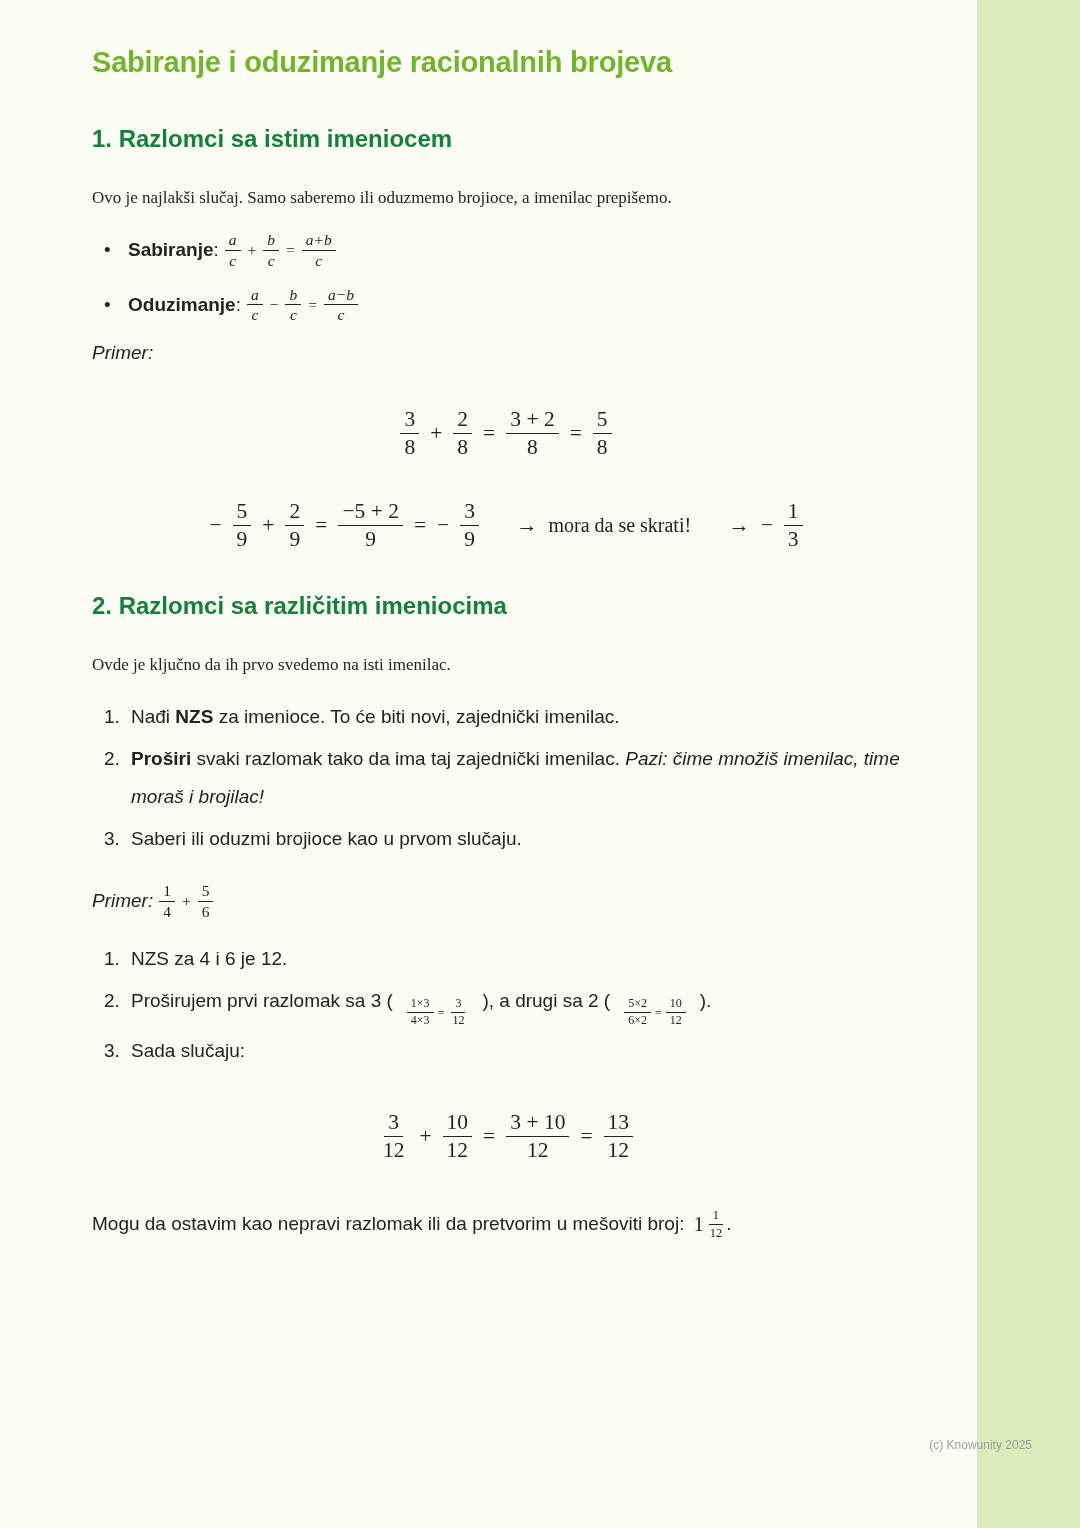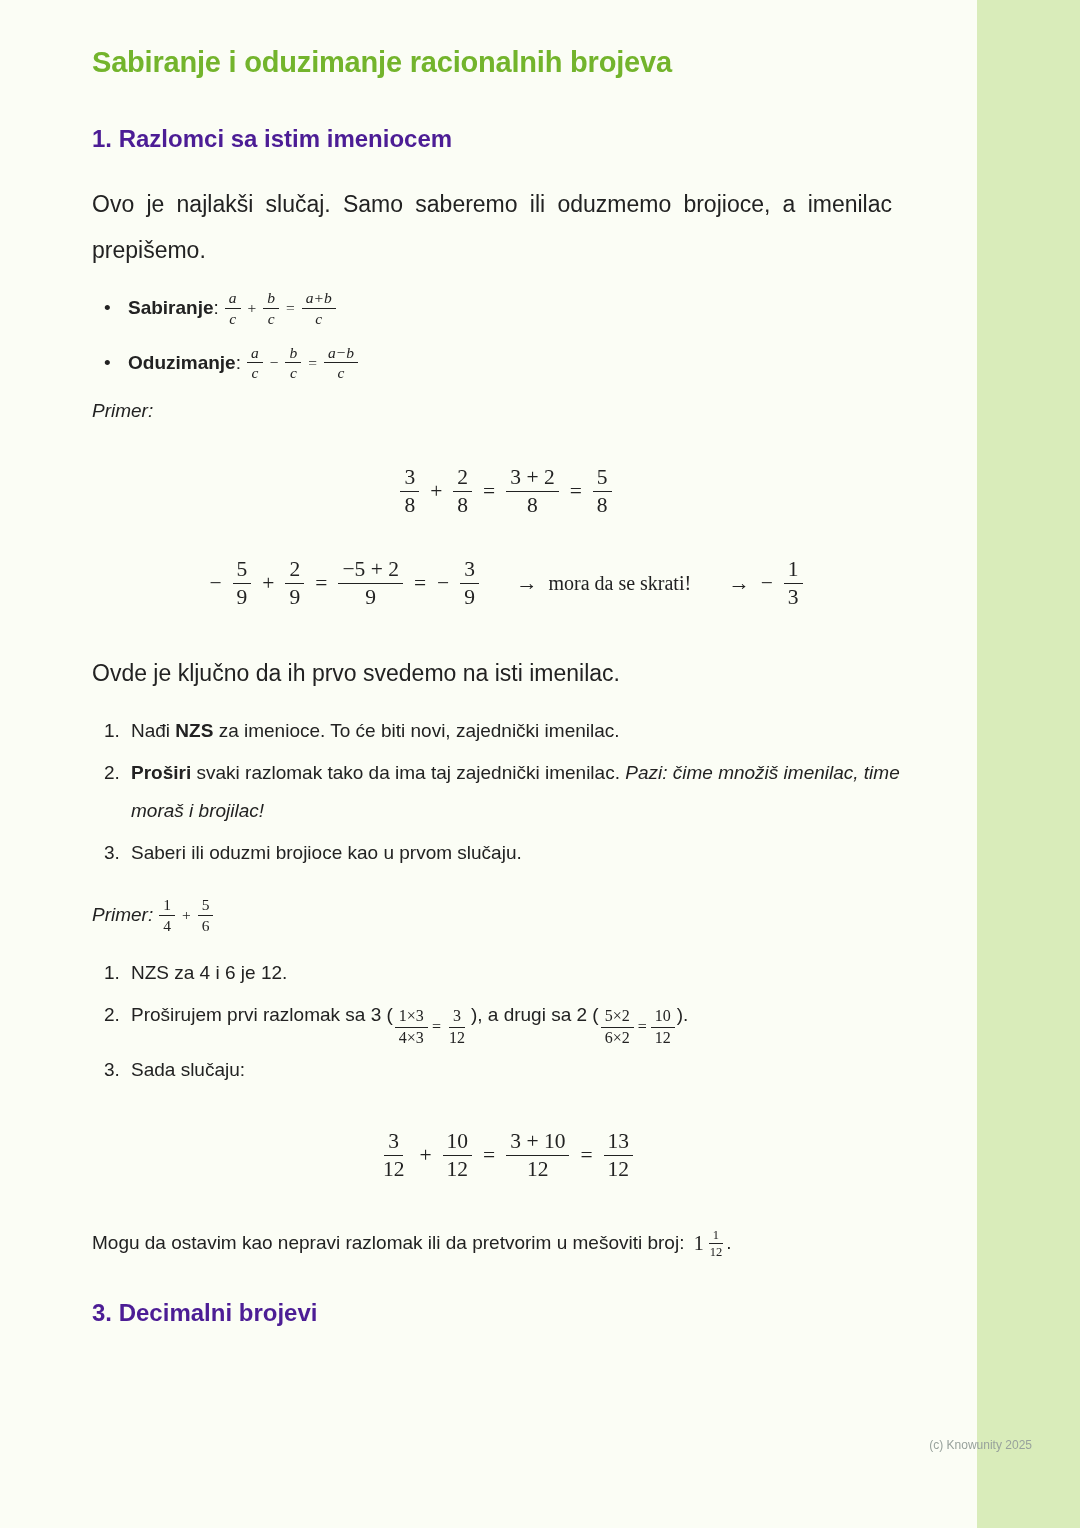--- a/index.html
+++ b/index.html
@@ -9,41 +9,41 @@
     background:#fbfdf5;
     font-family:"Liberation Sans", sans-serif;
     color:#222;
     position:relative;
     overflow:hidden;
   }
   .stripe { position:absolute; top:0; right:0; width:103px; height:100%; background:#d9ecba; }
   .content { position:relative; padding:46px 160px 0 92px; }
 
   .title { font-size:29px; font-weight:bold; color:#73b42c; margin-bottom:46px; letter-spacing:-0.2px; }
-  .section-heading { font-size:24px; font-weight:bold; color:#4c1d95; margin-bottom:28px; }
-
-  .body-text { font-size:23px; line-height:2.0; margin-bottom:16px; }
+  .section-heading { font-size:24px; font-weight:bold; color:#15803d; margin-bottom:28px; }
+
+  .body-text { font-size:17px; line-height:2.0; margin-bottom:16px;font-family:Liberation Serif, serif; }
   .justify { text-align:justify; max-width:800px; }
 
   .bullets { padding-left:12px; margin:6px 0 10px; }
   .bullet-item { display:flex; align-items:center; font-size:19px; margin-bottom:16px; }
   .bullet-dot { width:24px; flex-shrink:0; }
   .term { font-weight:bold; }
 
   .frac {
     display:inline-flex; flex-direction:column; align-items:center;
     font-family:"Liberation Serif", serif; line-height:1.15; vertical-align:middle;
   }
   .frac .num { padding:0 4px 1px; border-bottom:1.4px solid #222; }
   .frac .den { padding:1px 4px 0; }
 
   .inline-math { display:inline-flex; align-items:center; gap:7px; font-family:"Liberation Serif", serif; font-size:15.5px; margin-left:6px; }
   .math-italic .frac { font-style:italic; }
   .math-italic .op { font-style:normal; }
-  .xs-math { font-size:16px; gap:4px; margin:0 2px; }
+  .xs-math { font-size:12px; gap:4px; margin:0 14px; }
 
   .example-label { font-style:italic; font-size:19px; margin:14px 0 0; line-height:1.4; }
 
   .formula {
     display:flex; align-items:center; justify-content:center; gap:11px;
     font-family:"Liberation Serif", serif; font-size:21.5px; margin:40px 0;
   }
   .formula .frac .num { border-bottom-width:1.5px; }
   .arrow-gap { margin-left:26px; }
   .note-text { font-size:20px; }
@@ -170,20 +170,21 @@
     <span class="op arrow-gap">→</span>
     <span class="note-text">mora da se skrati!</span>
     <span class="op arrow-gap">→</span>
     <span class="op">−</span>
     <span class="frac">
         <span class="num">1</span>
         <span class="den">3</span>
       </span>
   </div>
 
+  <h2 class="section-heading">2. Razlomci sa različitim imeniocima</h2>
 
   <p class="body-text">Ovde je ključno da ih prvo svedemo na isti imenilac.</p>
 
   <div class="steps">
     <div class="step">
       <span class="step-num">1.</span>
       <span class="step-body"><span>Nađi </span><b>NZS</b><span> za imenioce. To će biti novi, zajednički imenilac.</span></span>
     </div>
     <div class="step">
       <span class="step-num">2.</span>
@@ -262,17 +263,16 @@
       </span>
     <span class="op">=</span>
     <span class="frac">
         <span class="num">13</span>
         <span class="den">12</span>
       </span>
   </div>
 
   <p class="closing"><span>Mogu da ostavim kao nepravi razlomak ili da pretvorim u mešoviti broj: </span><span class="mixed"><span class="whole">1</span><span class="frac"><span class="num">1</span><span class="den">12</span></span></span><span>.</span></p>
 
-  <h2 class="section-heading">3. Decimalni brojevi</h2>
 
 </div>
 
 <div class="footer">(c) Knowunity 2025</div>
 
 </body></html>

